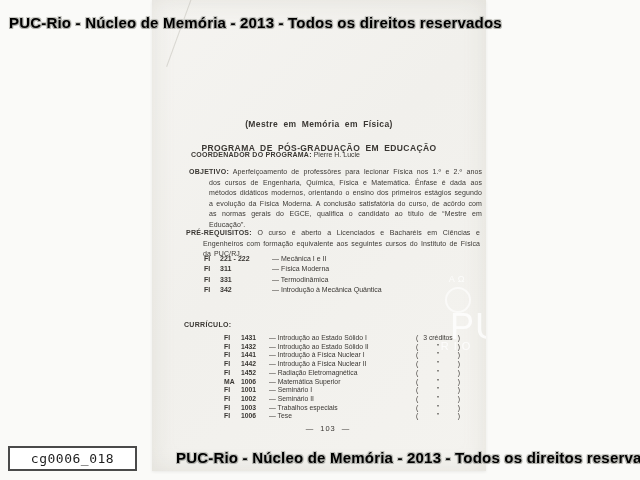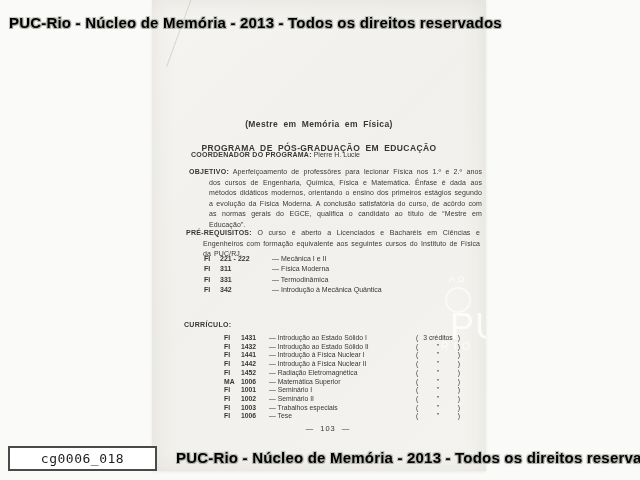--- a/index.html
+++ b/index.html
@@ -27,21 +27,21 @@
     position:absolute; font-weight:bold; font-size:15px; letter-spacing:0.2px;
     white-space:nowrap; color:#000000;
     text-shadow: 1px 1px 0 #b2b2ad, -1px -1px 0 #c8c8c3, 1px -1px 0 #bdbdb8,
                  -1px 1px 0 #b2b2ad, 0 0 2px #a9a9a4;
   }
   .wm-top { left:9px; top:14px; }
   .wm-bottom { left:176px; top:449px; }
 
   
   .label-box {
-    position:absolute; left:8px; top:446px; width:149px; height:25px;
+    position:absolute; left:8px; top:446px; width:129px; height:25px;
     background:#ffffff; border:2px solid #4a4a4a; box-sizing:border-box;
     display:flex; align-items:center; justify-content:center;
   }
   .label-text { font-family:"DejaVu Sans Mono", monospace; font-size:13px; color:#1e1e1e; letter-spacing:0.5px; }
 
   
   .ghost { position:absolute; right:-4px; top:274px; width:64px; color:#ffffff; opacity:0.8; text-align:center; }
   .ghost .ao { font-size:9px; letter-spacing:3px; }
   .ghost .emblem { width:22px; height:22px; margin:3px auto 1px; border:2px solid rgba(255,255,255,0.75); border-radius:50%; }
   .ghost .puc { font-size:36px; font-weight:normal; letter-spacing:1px; line-height:26px;margin-left:24px; }

